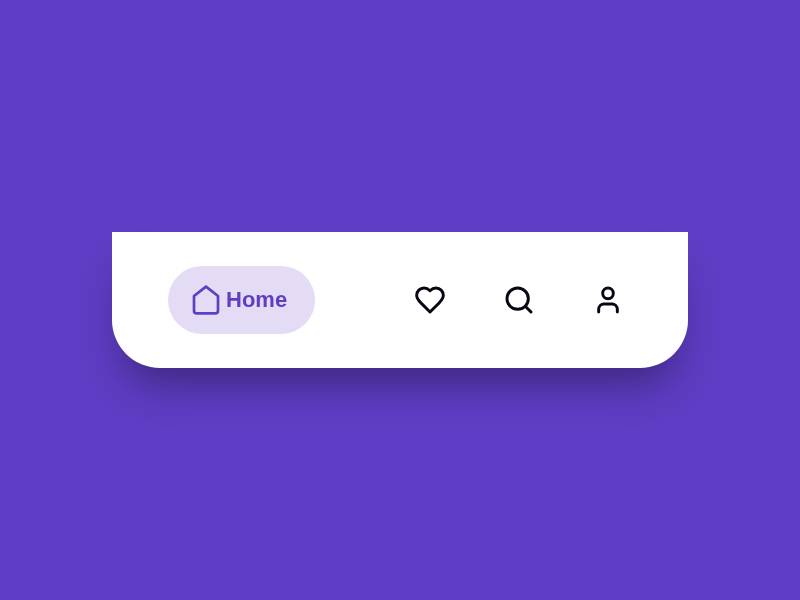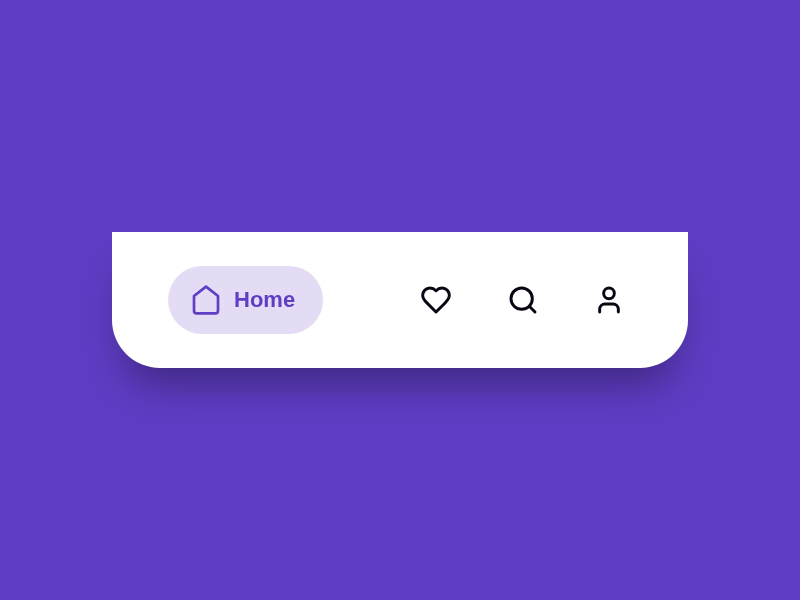--- a/index.html
+++ b/index.html
@@ -30,21 +30,21 @@
       border: none;
       background: transparent;
       cursor: pointer;
       padding: 0;
     }
     .nav-item.active {
       background: #e4dcf5;
       border-radius: 999px;
       height: 68px;
       padding: 0 28px 0 22px;
-      gap: 12px;
+      gap: 4px;
     }
     .nav-item.inactive {
       width: 56px;
       height: 56px;
     }
     .icon-svg {
       display: block;
     }
     .active .icon-svg { stroke: #5f3dc4; }
     .inactive .icon-svg { stroke: #0b0412; }

